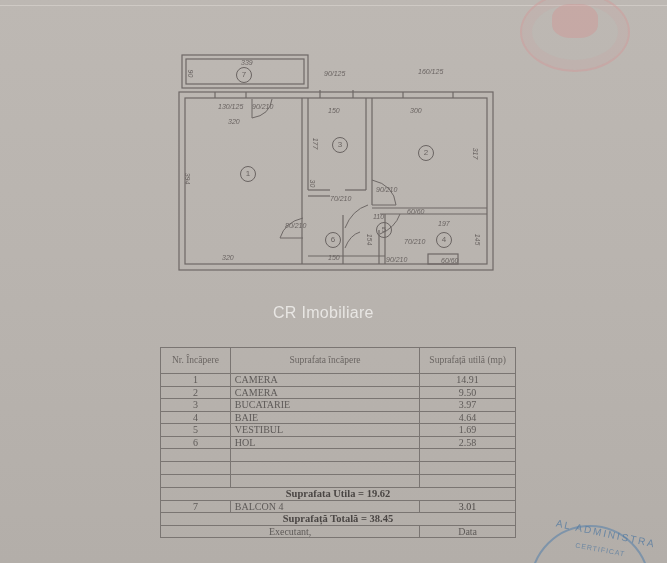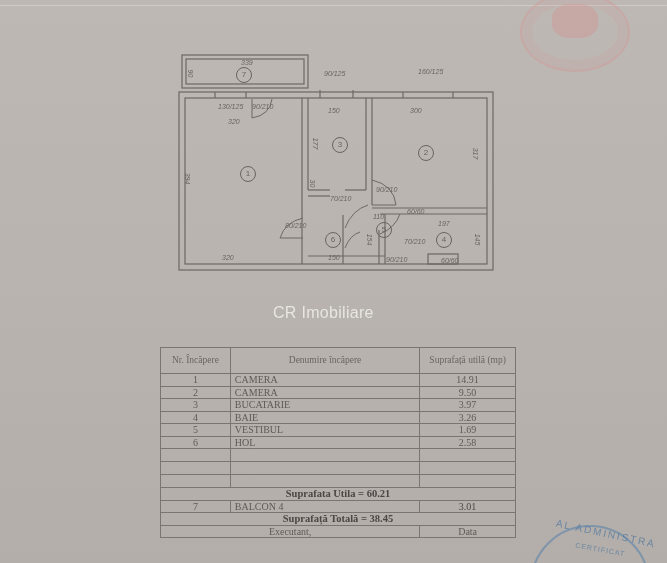--- a/index.html
+++ b/index.html
@@ -171,42 +171,42 @@
   <span class="dim" style="left:309px;top:180px;transform:rotate(90deg)">30</span>
   <span class="dim" style="left:441px;top:257px">60/60</span>
 </div>
 
 <div class="watermark">CR Imobiliare</div>
 
 <table class="table">
   <tbody>
       <tr>
     <th class="c-nr" style="height:26px">Nr. Încăpere</th>
-    <th class="c-name">Denumire încăpere</th>
+    <th class="c-name">Suprafata încăpere</th>
     <th class="c-area">Suprafață utilă (mp)</th>
   </tr>
   <tr>
     <td class="c-nr">1</td>
     <td class="c-name">CAMERA</td>
     <td class="c-area">14.91</td>
   </tr>
   <tr>
     <td class="c-nr">2</td>
     <td class="c-name">CAMERA</td>
     <td class="c-area">9.50</td>
   </tr>
   <tr>
     <td class="c-nr">3</td>
     <td class="c-name">BUCATARIE</td>
     <td class="c-area">3.97</td>
   </tr>
   <tr>
     <td class="c-nr">4</td>
     <td class="c-name">BAIE</td>
-    <td class="c-area">3.26</td>
+    <td class="c-area">4.64</td>
   </tr>
   <tr>
     <td class="c-nr">5</td>
     <td class="c-name">VESTIBUL</td>
     <td class="c-area">1.69</td>
   </tr>
   <tr>
     <td class="c-nr">6</td>
     <td class="c-name">HOL</td>
     <td class="c-area">2.58</td>
@@ -220,21 +220,21 @@
         <td></td>
         <td></td>
         <td></td>
       </tr>
   <tr class="empty">
         <td></td>
         <td></td>
         <td></td>
       </tr>
   <tr class="sum-row">
-    <td colspan="3">Suprafata  Utila = 60.21</td>
+    <td colspan="3">Suprafata  Utila = 19.62</td>
   </tr>
   <tr>
     <td class="c-nr">7</td>
     <td class="c-name">BALCON  4</td>
     <td class="c-area" style="font-weight:normal;color:#4a4644">3.01</td>
   </tr>
   <tr class="sum-row">
     <td colspan="3">Suprafață Totală  = 38.45</td>
   </tr>
   <tr>

